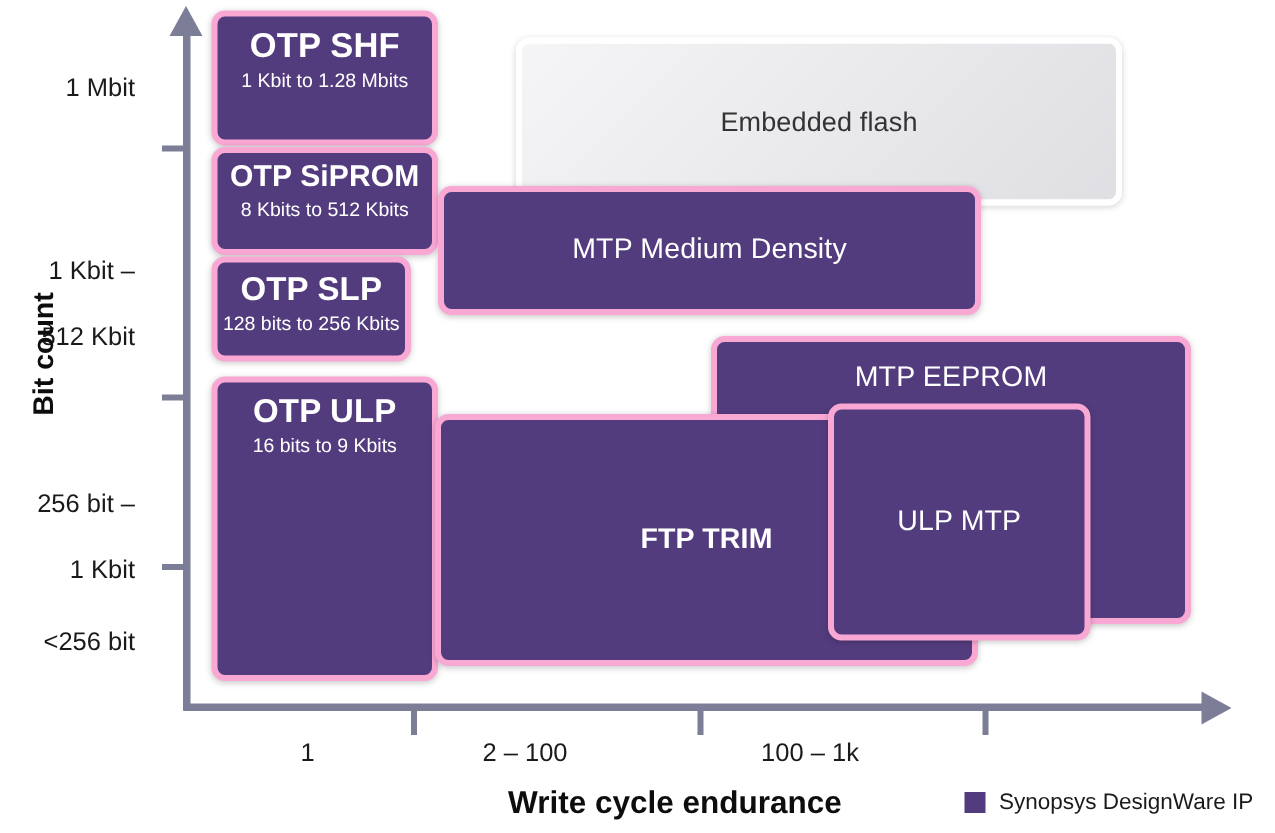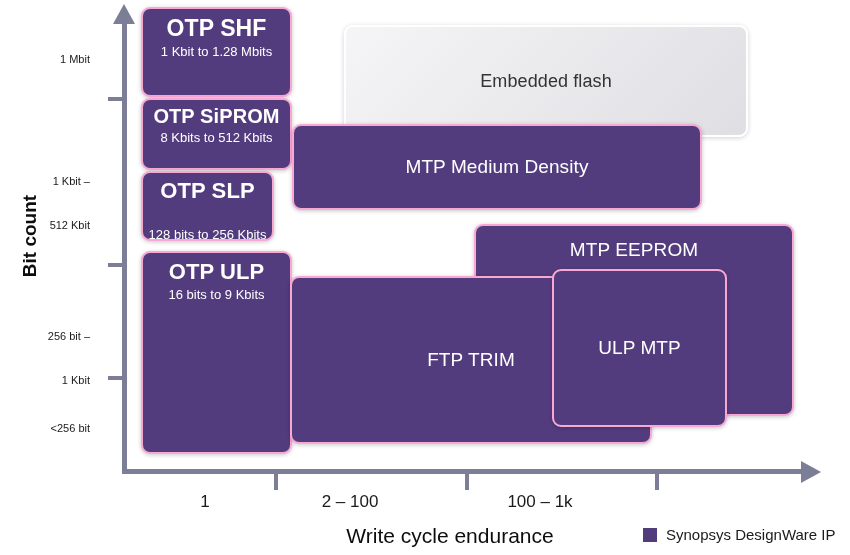--- a/index.html
+++ b/index.html
@@ -57,21 +57,21 @@
     top: 474px;
     width: 4px; height: 16px;
     background: #7b7e96;
   }
 
   
   .y-tick-label {
     position: absolute;
     right: 760px;           
     text-align: right;
-    font-size: 11px;
+    font-size: 17px;
     color: #1a1a1a;
     line-height: 22px;
     white-space: pre-line;
   }
   .x-tick-label {
     position: absolute;
     top: 492px;
     font-size: 17px;
     color: #1a1a1a;
     text-align: center;
@@ -85,30 +85,30 @@
     font-size: 19px;
     font-weight: bold;
     color: #0d0d0d;
     text-align: center;
   }
   #x-axis-title {
     position: absolute;
     left: 300px; top: 524px;
     width: 300px;
     font-size: 21px;
-    font-weight: normal;
+    font-weight: bold;
     color: #0d0d0d;
     text-align: center;
   }
 
   
   .box {
     position: absolute;
     border-radius: 9px;
-    border: 2px solid #f9a8d4;
+    border: 4px solid #f9a8d4;
     box-shadow: 0 1px 4px rgba(0,0,0,0.22);
     color: #ffffff;
     display: flex;
     flex-direction: column;
     align-items: center;
     overflow: hidden;
   }
   .box.purple { background: #533C7E; }
   .box.flash {
     background: linear-gradient(135deg, #f5f5f7 0%, #ebebee 45%, #dfdfe3 100%);
@@ -128,36 +128,36 @@
     white-space: nowrap;
   }
   .box.titled-top { justify-content: flex-start; }
   .box.centered { justify-content: center; }
 
   
   #box-otp-shf      { left:141px; top:7px;   width:151px; height:90px;  }
   #box-otp-shf .box-title { font-size: 23px; margin-top: 6px; }
   #box-otp-siprom   { left:141px; top:98px;  width:151px; height:72px;  }
   #box-otp-siprom .box-title { font-size: 20px; margin-top: 5px; }
-  #box-otp-slp      { left:141px; top:171px; width:133px; height:70px;gap:21px;  }
+  #box-otp-slp      { left:141px; top:171px; width:133px; height:70px;  }
   #box-otp-slp .box-title { font-size: 22px; margin-top: 5px; }
   #box-otp-ulp      { left:141px; top:251px; width:151px; height:203px; }
   #box-otp-ulp .box-title { font-size: 22px; margin-top: 6px; }
 
   #box-embedded-flash { left:344px; top:25px;  width:404px; height:112px; }
   #box-embedded-flash .box-title { font-size: 18px; font-weight: normal; }
 
-  #box-mtp-medium   { left:292px; top:124px; width:410px; height:86px;  }
+  #box-mtp-medium   { left:292px; top:124px; width:362px; height:86px;  }
   #box-mtp-medium .box-title { font-size: 19px; font-weight: normal; }
 
   #box-mtp-eeprom   { left:474px; top:224px; width:320px; height:192px; }
   #box-mtp-eeprom .box-title { font-size: 19px; font-weight: normal; margin-top: 13px; }
 
   #box-ftp-trim     { left:290px; top:276px; width:362px; height:168px; }
-  #box-ftp-trim .box-title { font-size: 19px; font-weight: normal; }
+  #box-ftp-trim .box-title { font-size: 19px; font-weight: bold; }
 
   #box-ulp-mtp      { left:552px; top:269px; width:175px; height:158px; }
   #box-ulp-mtp .box-title { font-size: 19px; font-weight: normal; }
 
   
   #legend {
     position: absolute;
     left: 643px; top: 526px;
     display: flex;
     align-items: center;

